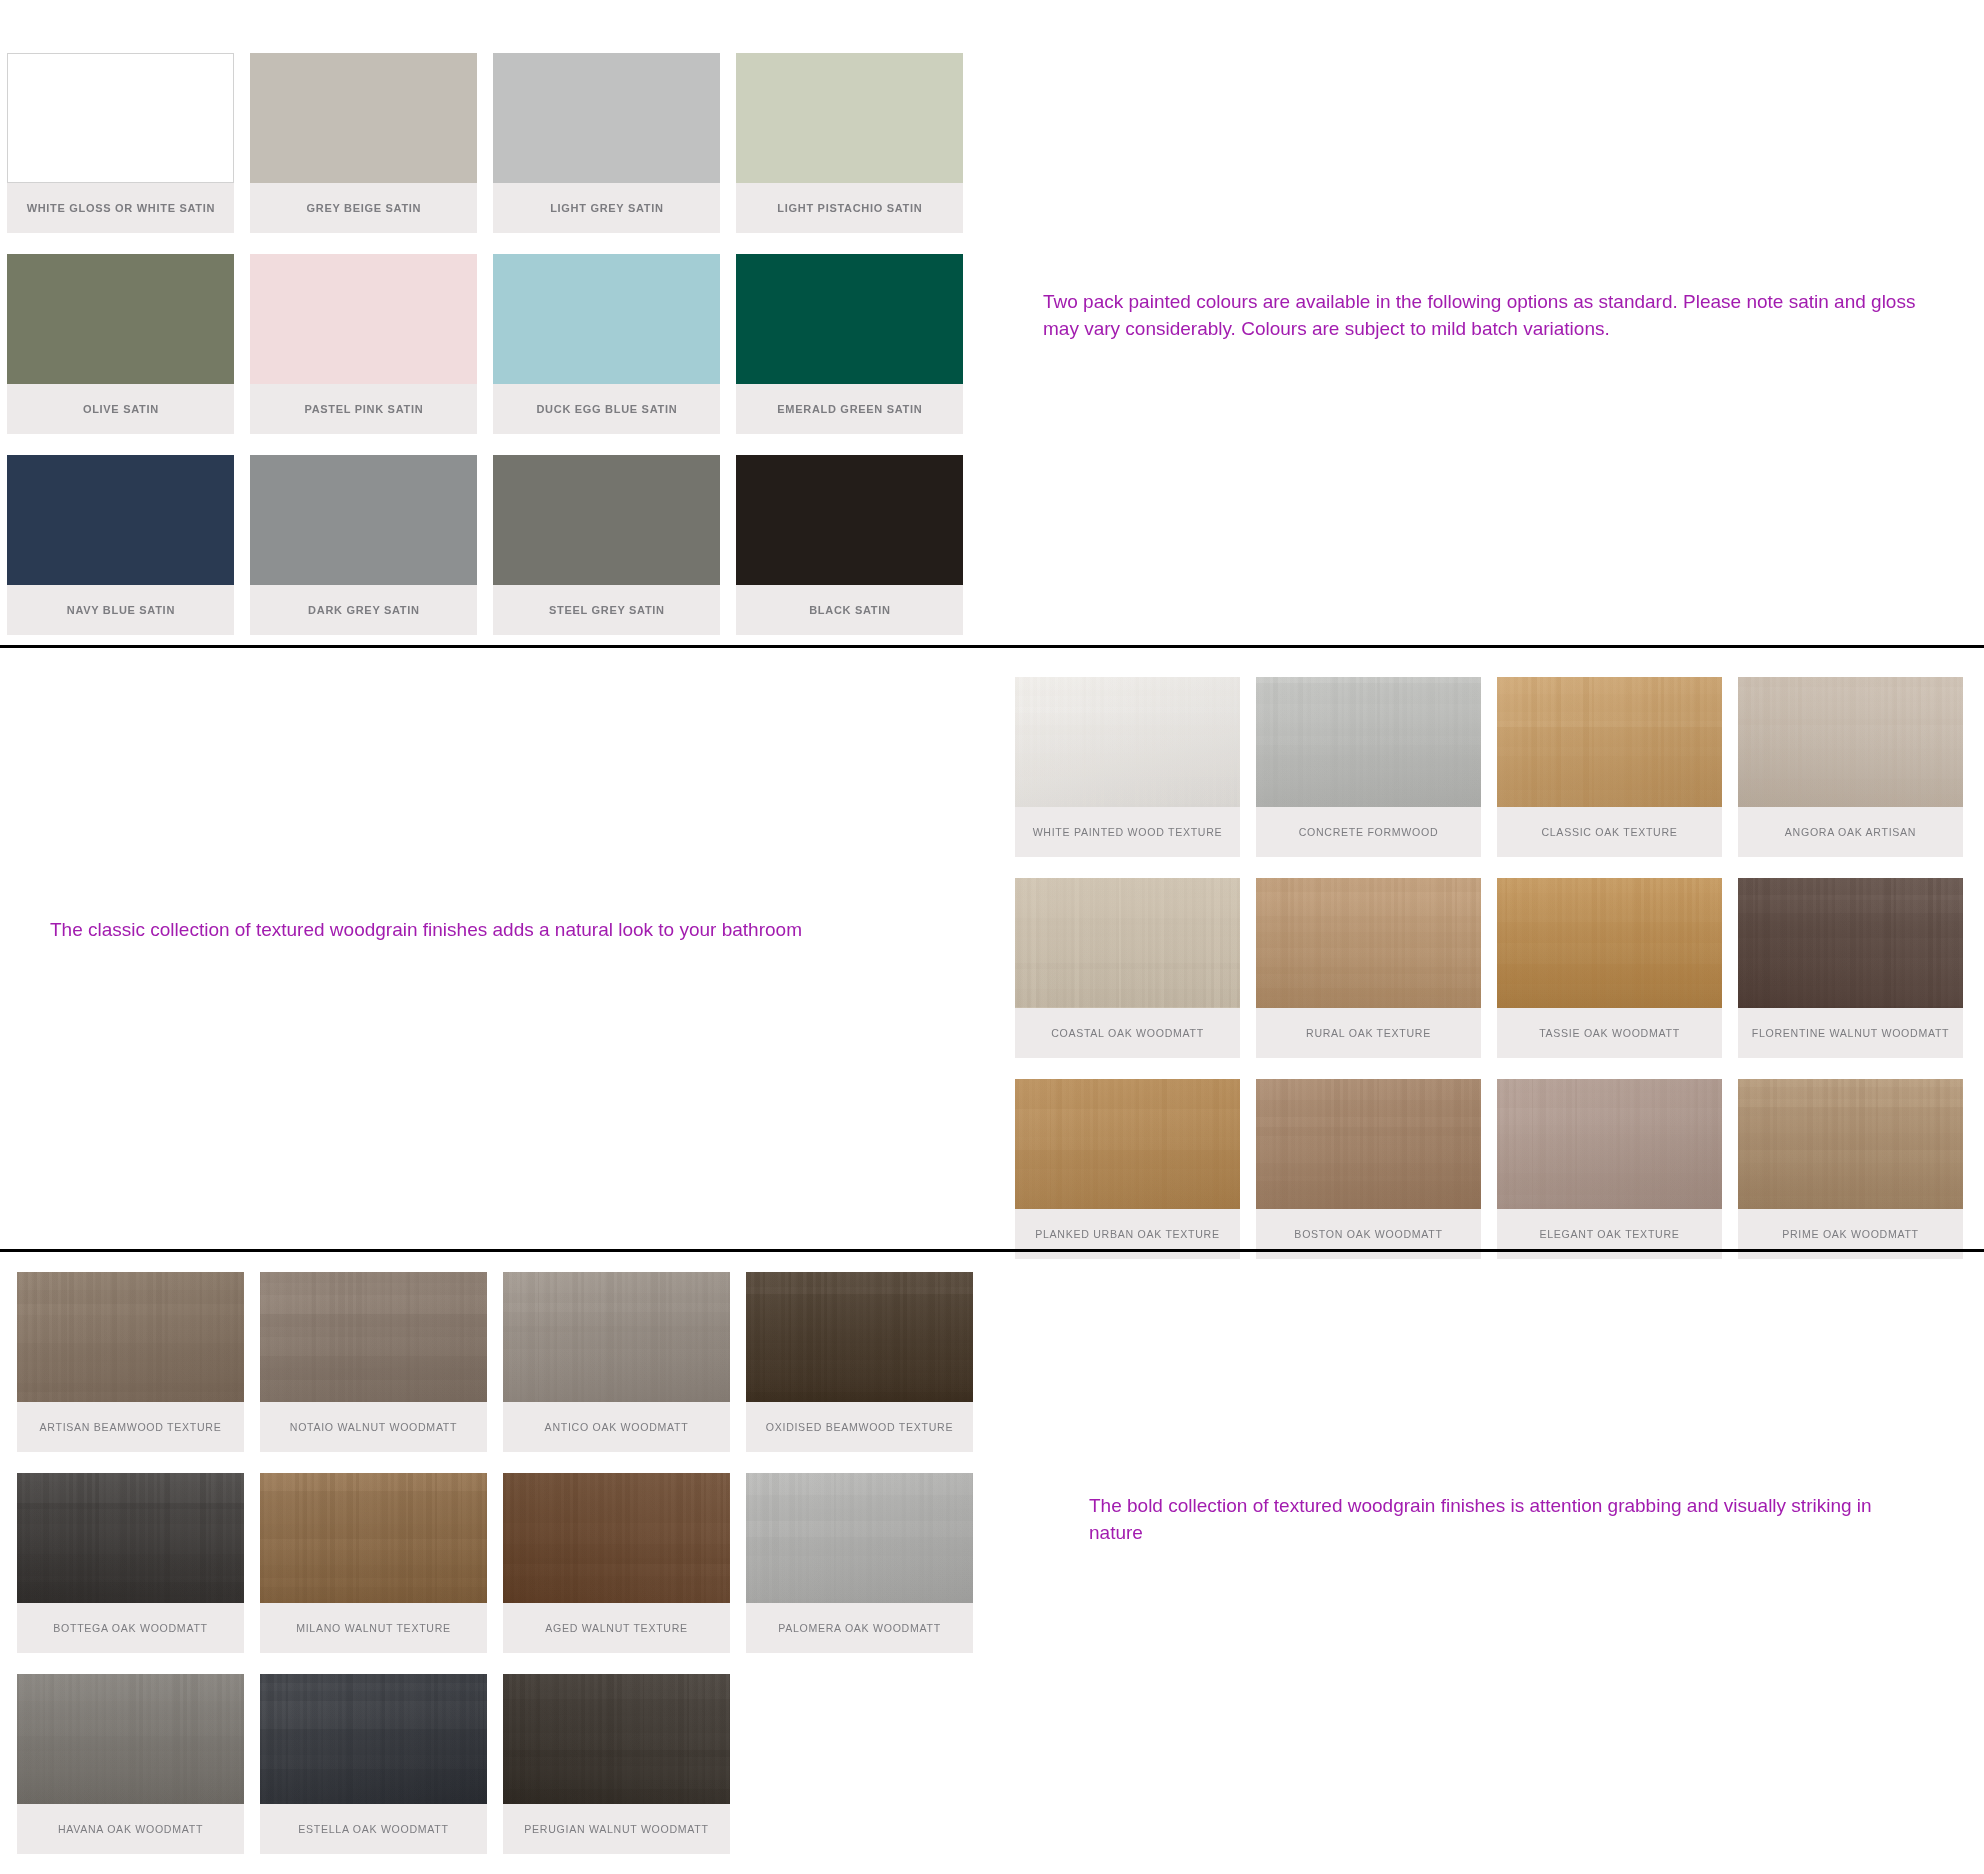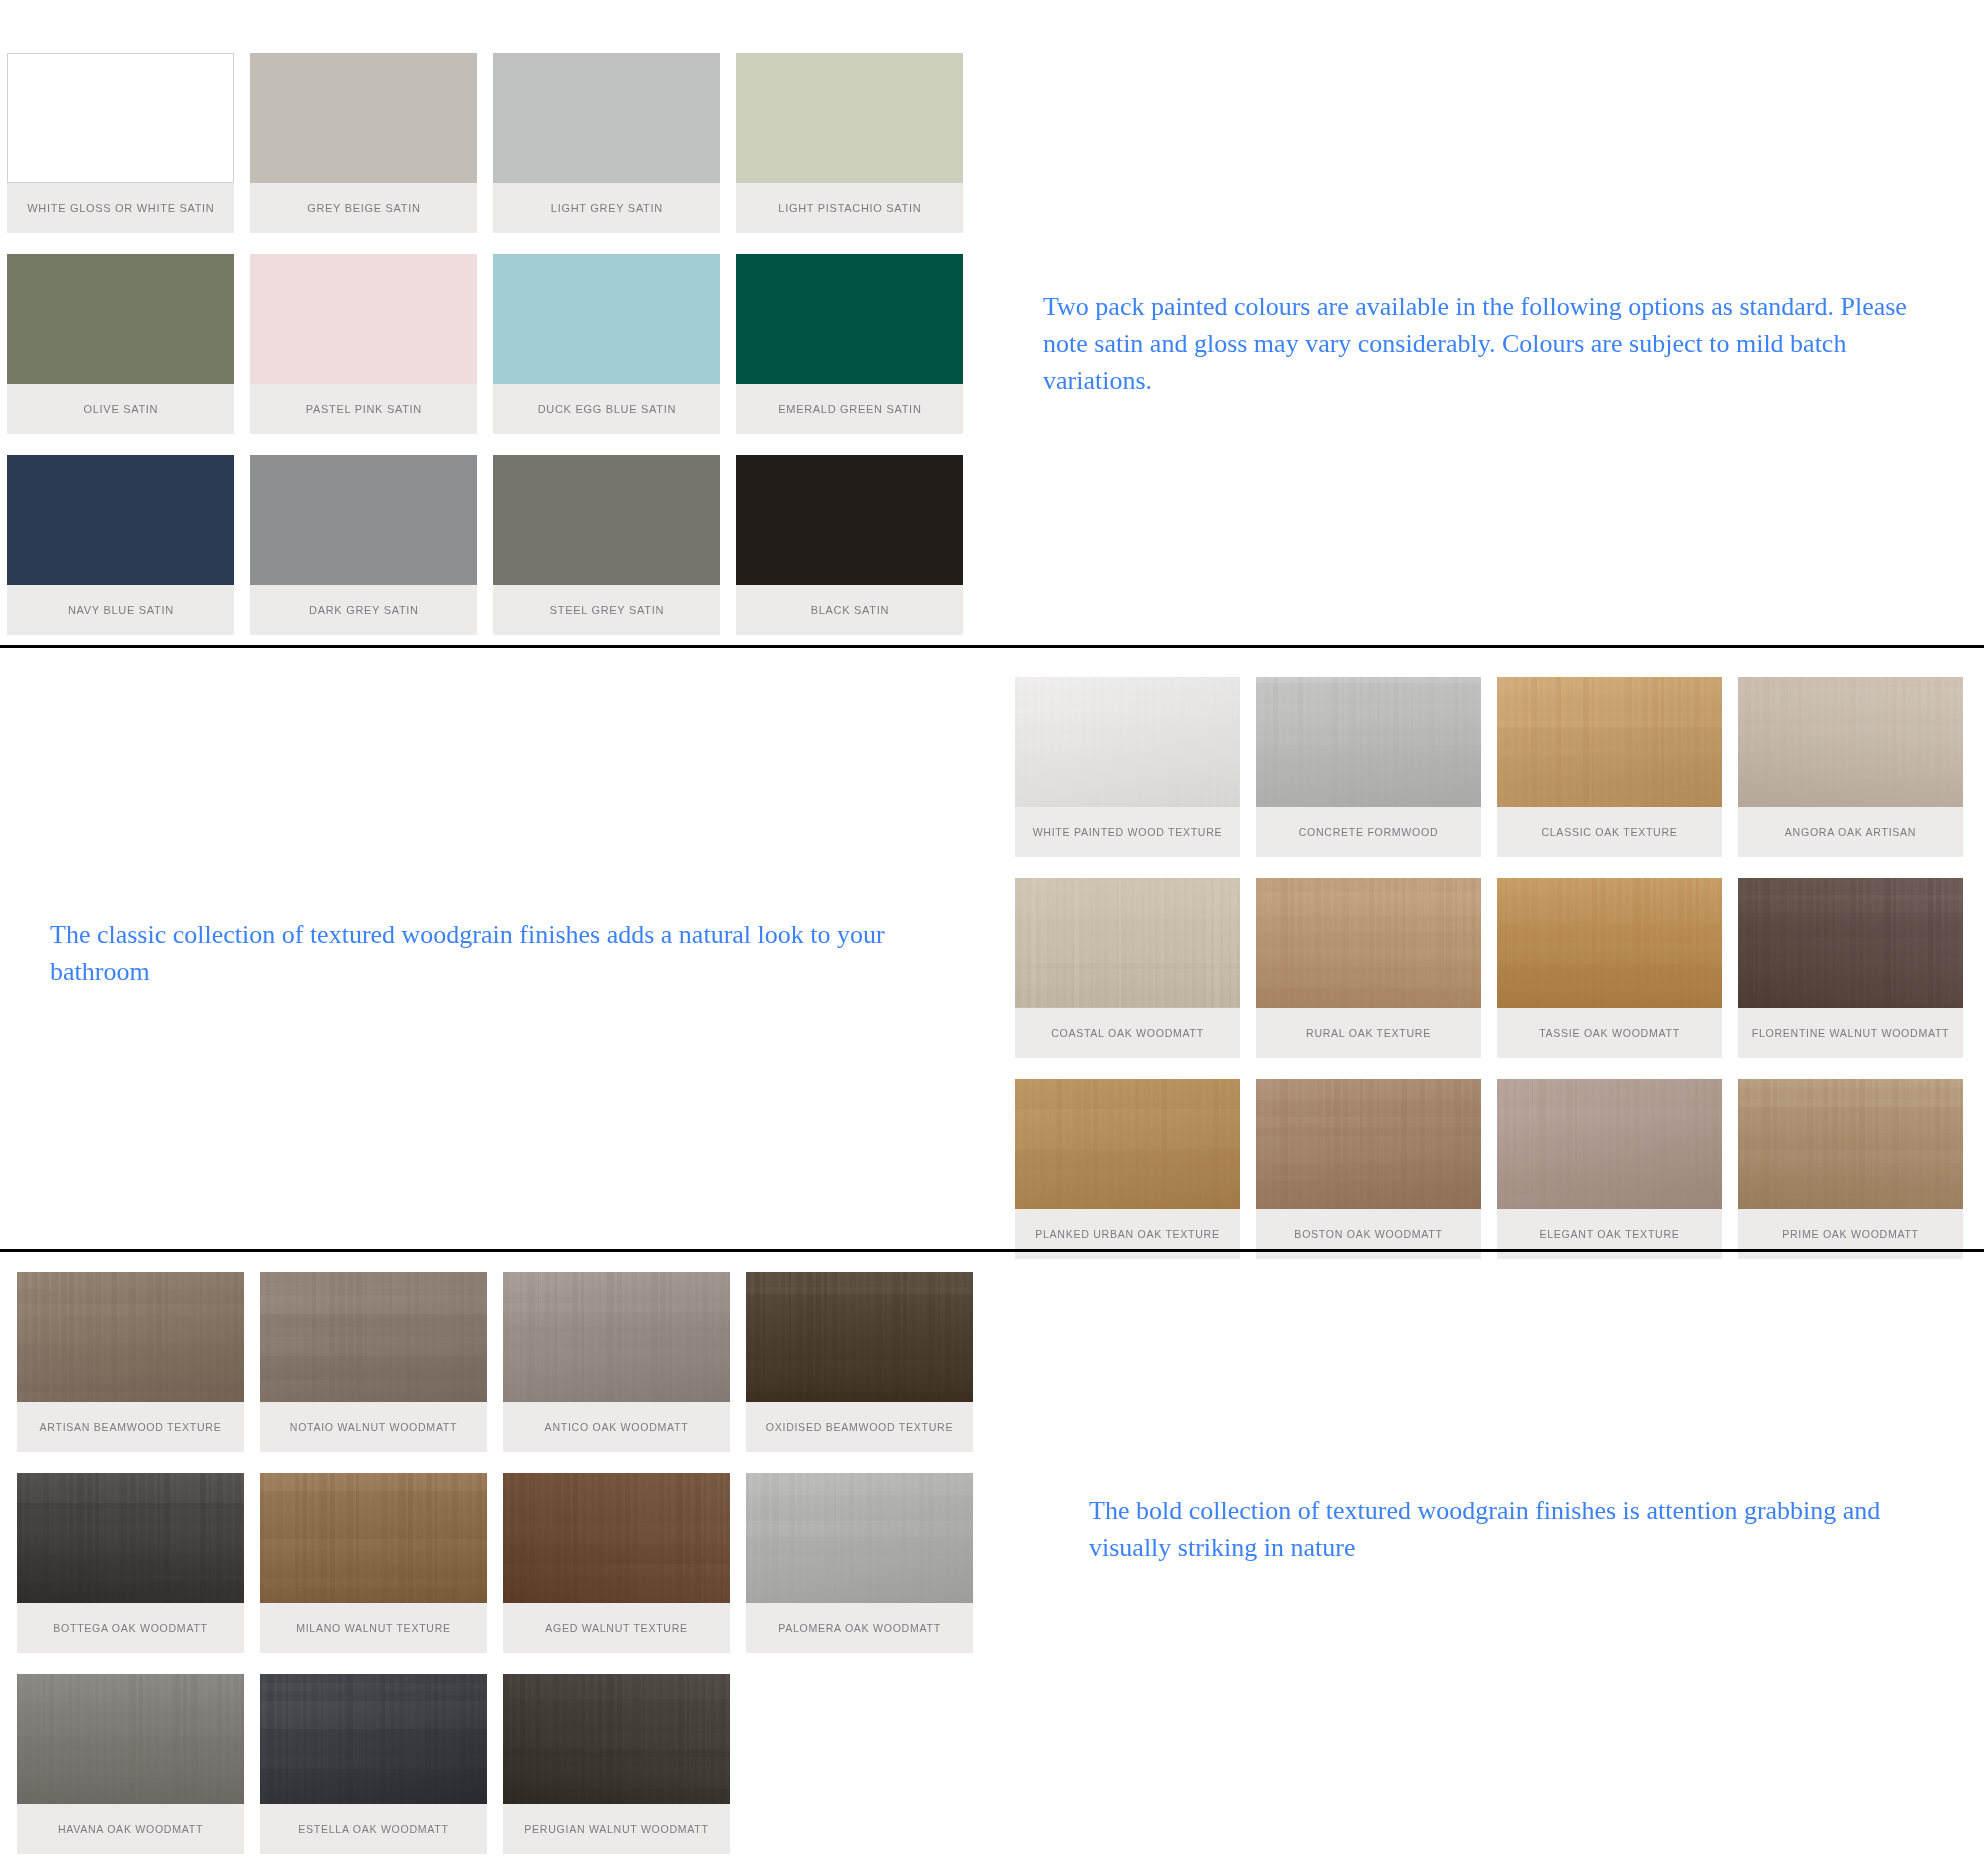--- a/index.html
+++ b/index.html
@@ -22,21 +22,21 @@
   #divider-1 { top: 645px; }
   #divider-2 { top: 1249px; }
 
   
   .swatch-grid { position: absolute; display: grid; }
 
   #paint-grid {
     left: 7.4px; top: 53px;
     grid-template-columns: repeat(4, 227px);
     grid-template-rows: repeat(3, 180px);
-    column-gap: 16px; row-gap: 21px;
+    column-gap: 16px; row-gap: 21px; font-weight: bold;
   }
   #classic-grid {
     left: 1015px; top: 677px;
     grid-template-columns: repeat(4, 225px);
     grid-template-rows: repeat(3, 180px);
     column-gap: 16px; row-gap: 21px;
   }
   #bold-grid {
     left: 17px; top: 1272px;
     grid-template-columns: repeat(4, 227px);
@@ -65,24 +65,24 @@
     text-align: center;
     padding: 0 3.2px;
     white-space: nowrap;
   }
   #classic-grid .swatch-label,
   #bold-grid .swatch-label { font-size: 10.6px; }
 
   
   .blurb {
     position: absolute;
-    font-size: 26px;
+    font-size: 19px;
     line-height: 1.42;
-    color: #3b82f6;
-    font-family: Liberation Serif, serif;
+    color: #a21caf;
+    font-family: Liberation Sans, sans-serif;
     font-weight: 400;
   }
   #paint-blurb   { left: 1043px; top: 289px;  width: 890px; }
   #classic-blurb { left: 50px;   top: 917px; width: 911px; }
   #bold-blurb    { left: 1089px; top: 1449px; width: 827px; margin-top: 44px; }
 </style>
 </head>
 <body>
 
 <div class="page">

